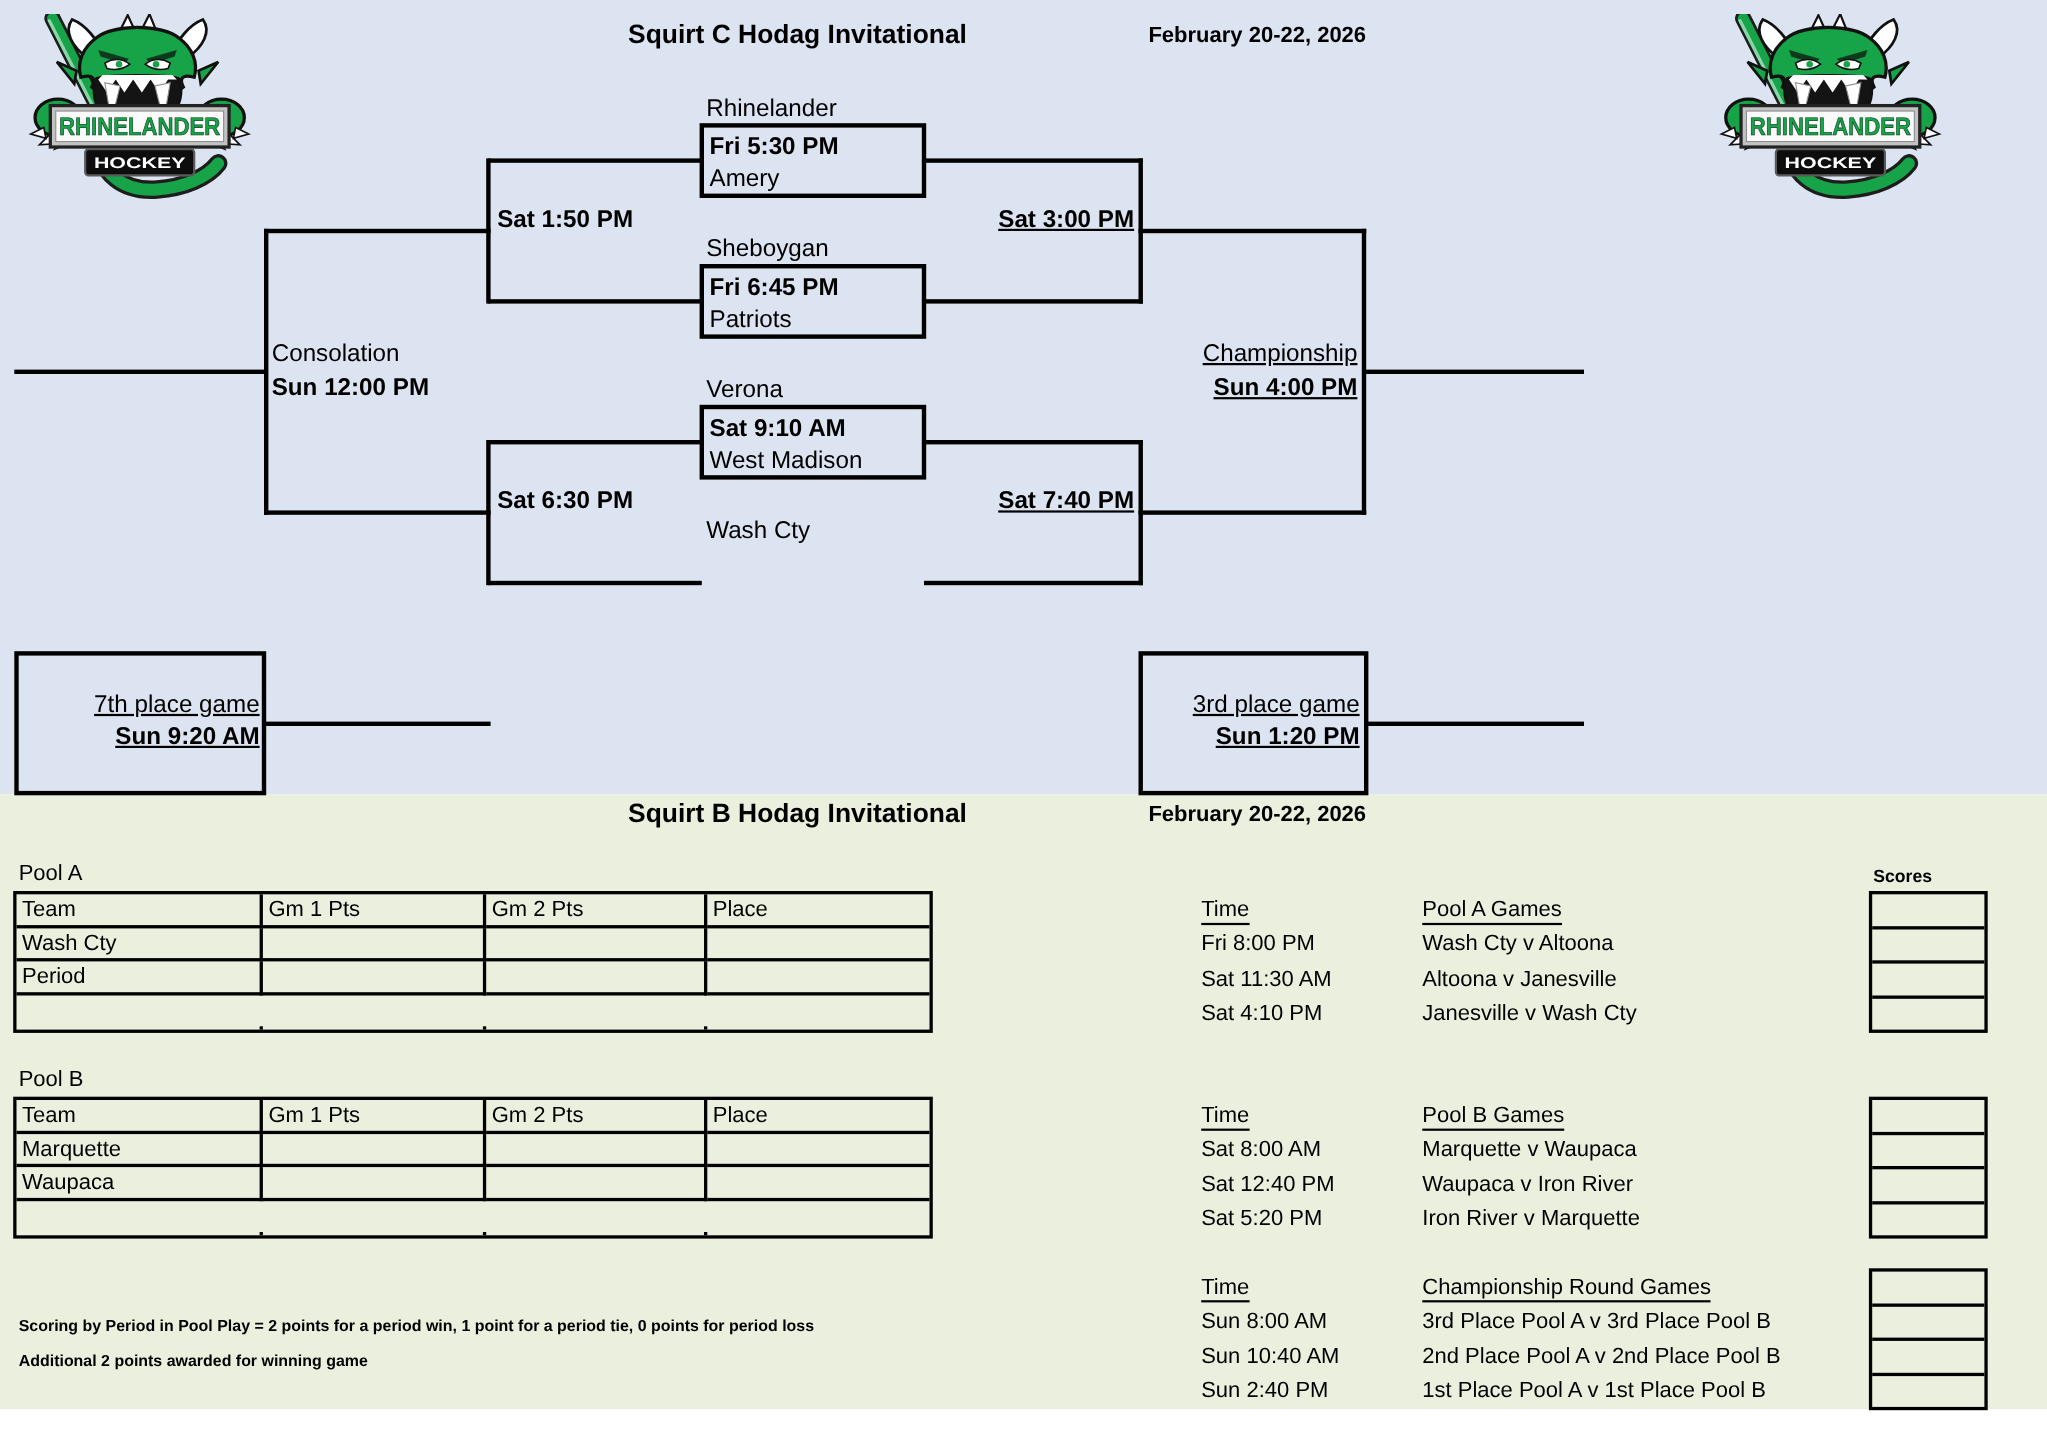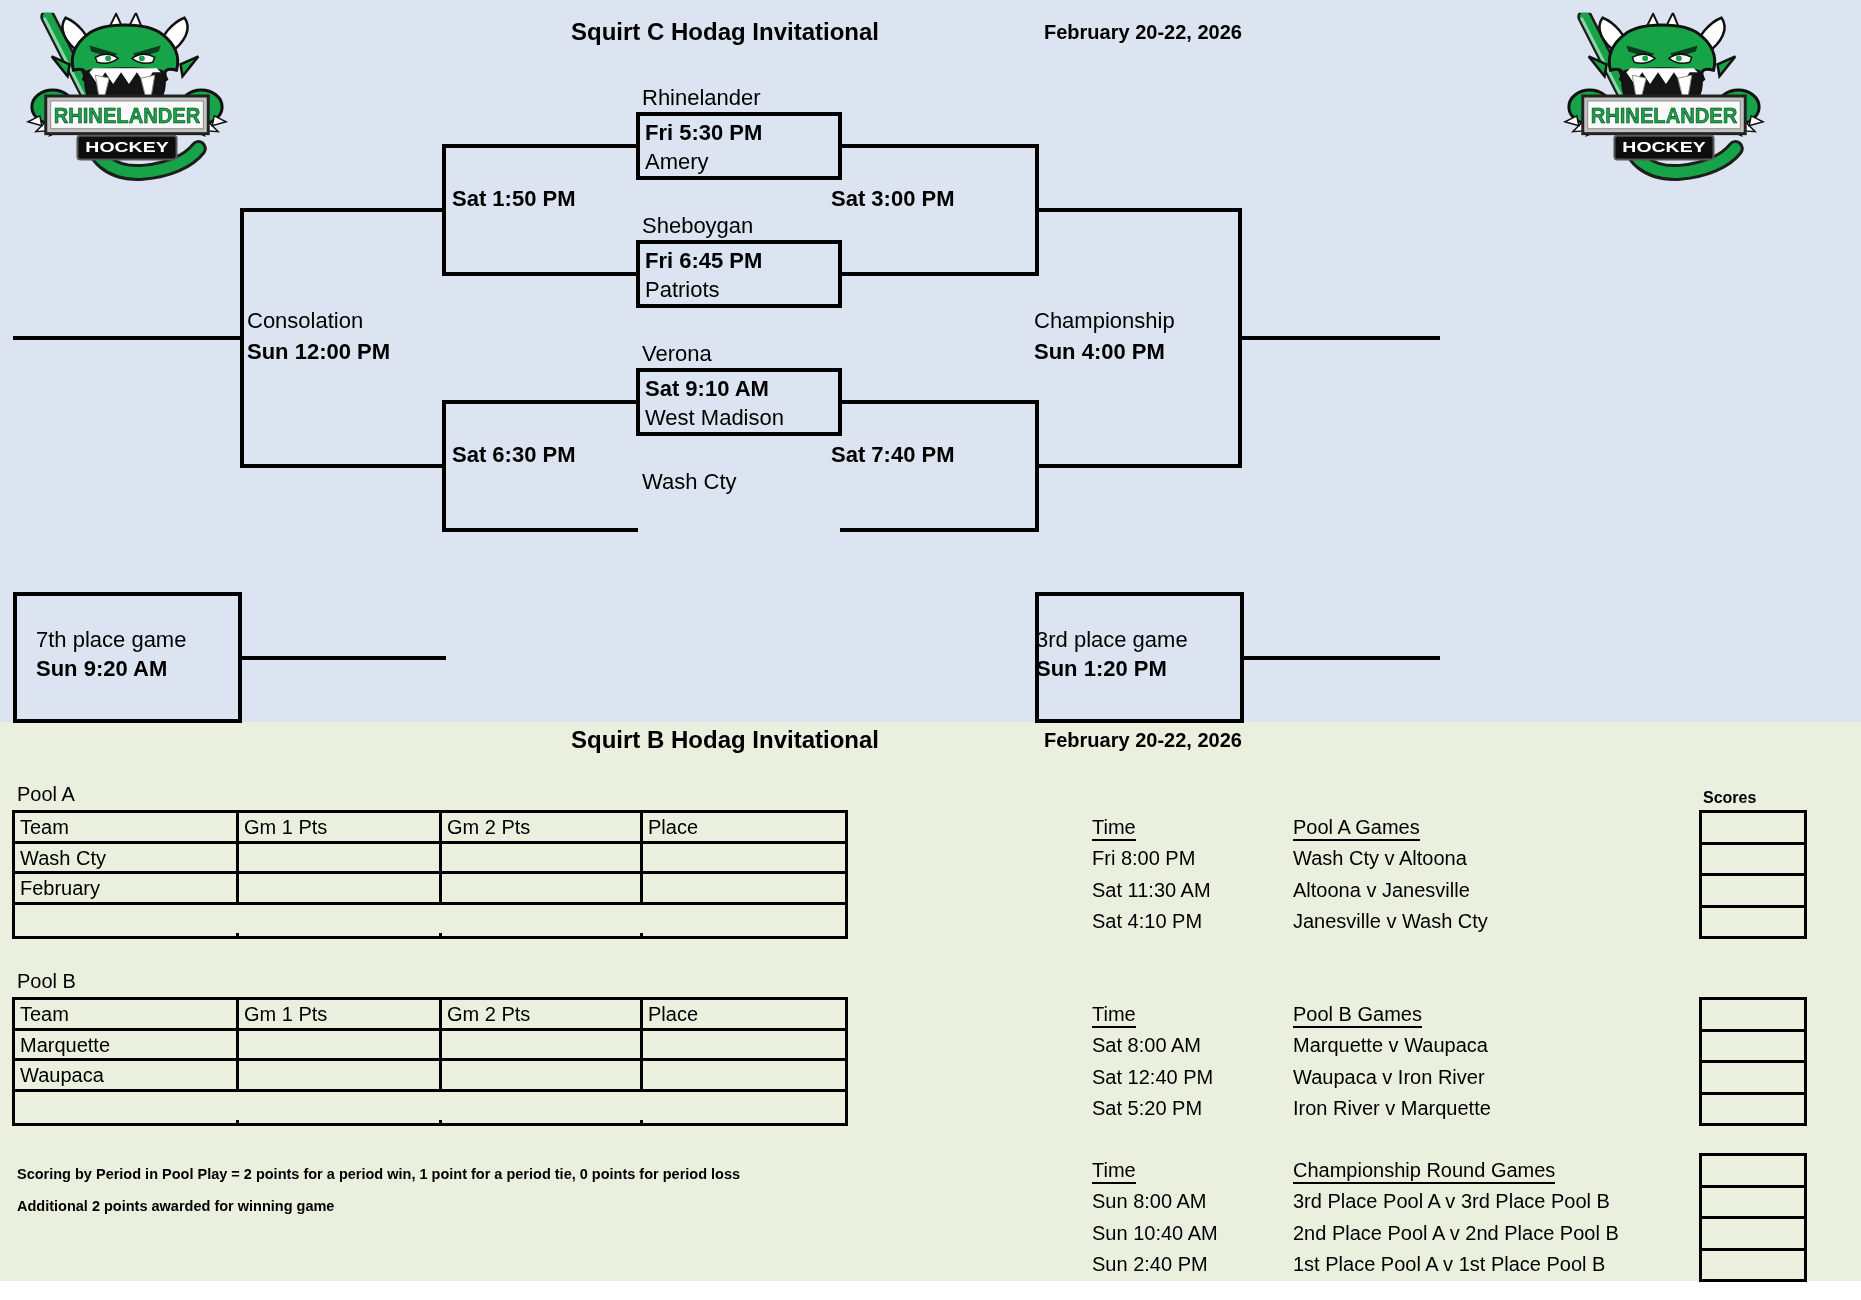--- a/index.html
+++ b/index.html
@@ -12,21 +12,21 @@
   .hline{height:4px;}
   .vline{width:4px;}
   .rectbox{position:absolute;border:4px solid #000;box-sizing:border-box;}
   .match-box{position:absolute;left:636px;width:206px;height:68px;border:4px solid #000;
              box-sizing:border-box;padding:1px 0 0 5px;}
   .match-box .mtime{font-weight:bold;font-size:22px;line-height:31px;white-space:nowrap;}
   .match-box .mteam{font-size:22px;line-height:28px;white-space:nowrap;}
   .seed{position:absolute;left:642px;font-size:22px;line-height:24px;white-space:nowrap;}
   .rlabel{position:absolute;font-size:22px;line-height:26px;white-space:nowrap;}
   .bold{font-weight:bold;}
-  .ralign{text-align:left;width:200px;}
+  .ralign{text-align:right;width:200px;text-decoration:underline;}
   .title{position:absolute;font-weight:bold;font-size:24px;white-space:nowrap;}
   .datelbl{position:absolute;font-weight:bold;font-size:20px;white-space:nowrap;}
   .pool-label{position:absolute;left:17px;font-size:20px;}
   .pool-table{position:absolute;left:12px;width:836px;height:129px;border:3px solid #000;
               box-sizing:border-box;display:grid;grid-template-columns:224px 203px 201px 1fr;
               grid-template-rows:1fr 1fr 1fr 1fr;}
   .pool-table .cell{border-right:3px solid #000;border-bottom:3px solid #000;
                     font-size:20px;line-height:22px;padding:3px 0 0 5px;box-sizing:border-box;
                     white-space:nowrap;overflow:hidden;}
   .pool-table .cell.last-col{border-right:none;}
@@ -34,21 +34,21 @@
   .sched{position:absolute;left:1045px;width:640px;}
   .srow{display:flex;height:31.25px;align-items:flex-start;margin-left:47px;}
   .stime{width:201px;font-size:20px;line-height:24px;padding-top:3px;white-space:nowrap;}
   .sgame{font-size:20px;line-height:24px;padding-top:3px;white-space:nowrap;}
   .uline{text-decoration:none;border-bottom:2px solid #000;padding-bottom:1px;}
   .scores-label{position:absolute;left:1703px;top:789px;font-weight:bold;font-size:16px;}
   .score-stack{position:absolute;left:1699px;width:108px;height:129px;border:3px solid #000;
                box-sizing:border-box;display:flex;flex-direction:column;}
   .score-cell{flex:1;border-bottom:3px solid #000;}
   .score-cell:last-child{border-bottom:none;}
-  .note{position:absolute;left:17px;font-weight:bold;font-size:14.5px;white-space:nowrap;}
+  .note{position:absolute;left:17px;font-weight:bold;font-size:14.5px;white-space:nowrap;margin-top:32px;}
   .logo{position:absolute;top:12px;width:218px;height:170px;}
 </style>
 </head>
 <body>
 
 <div id="sheet">
 
   <div class="bg" id="bg-blue"></div>
   <div class="bg" id="bg-green"></div>
 
@@ -173,21 +173,21 @@
   <div class="pool-label" style="top:783px">Pool A</div>
   <div class="pool-table" style="top:810px">
     <div class="cell">Team</div>
     <div class="cell">Gm 1 Pts</div>
     <div class="cell">Gm 2 Pts</div>
     <div class="cell last-col">Place</div>
     <div class="cell">Wash Cty</div>
     <div class="cell"></div>
     <div class="cell"></div>
     <div class="cell last-col"></div>
-    <div class="cell">February</div>
+    <div class="cell">Period</div>
     <div class="cell"></div>
     <div class="cell"></div>
     <div class="cell last-col"></div>
     <div class="cell last-row">Janesville</div>
     <div class="cell last-row"></div>
     <div class="cell last-row"></div>
     <div class="cell last-col last-row"></div>
   </div>
 
   <div class="pool-label" style="top:970px">Pool B</div>

